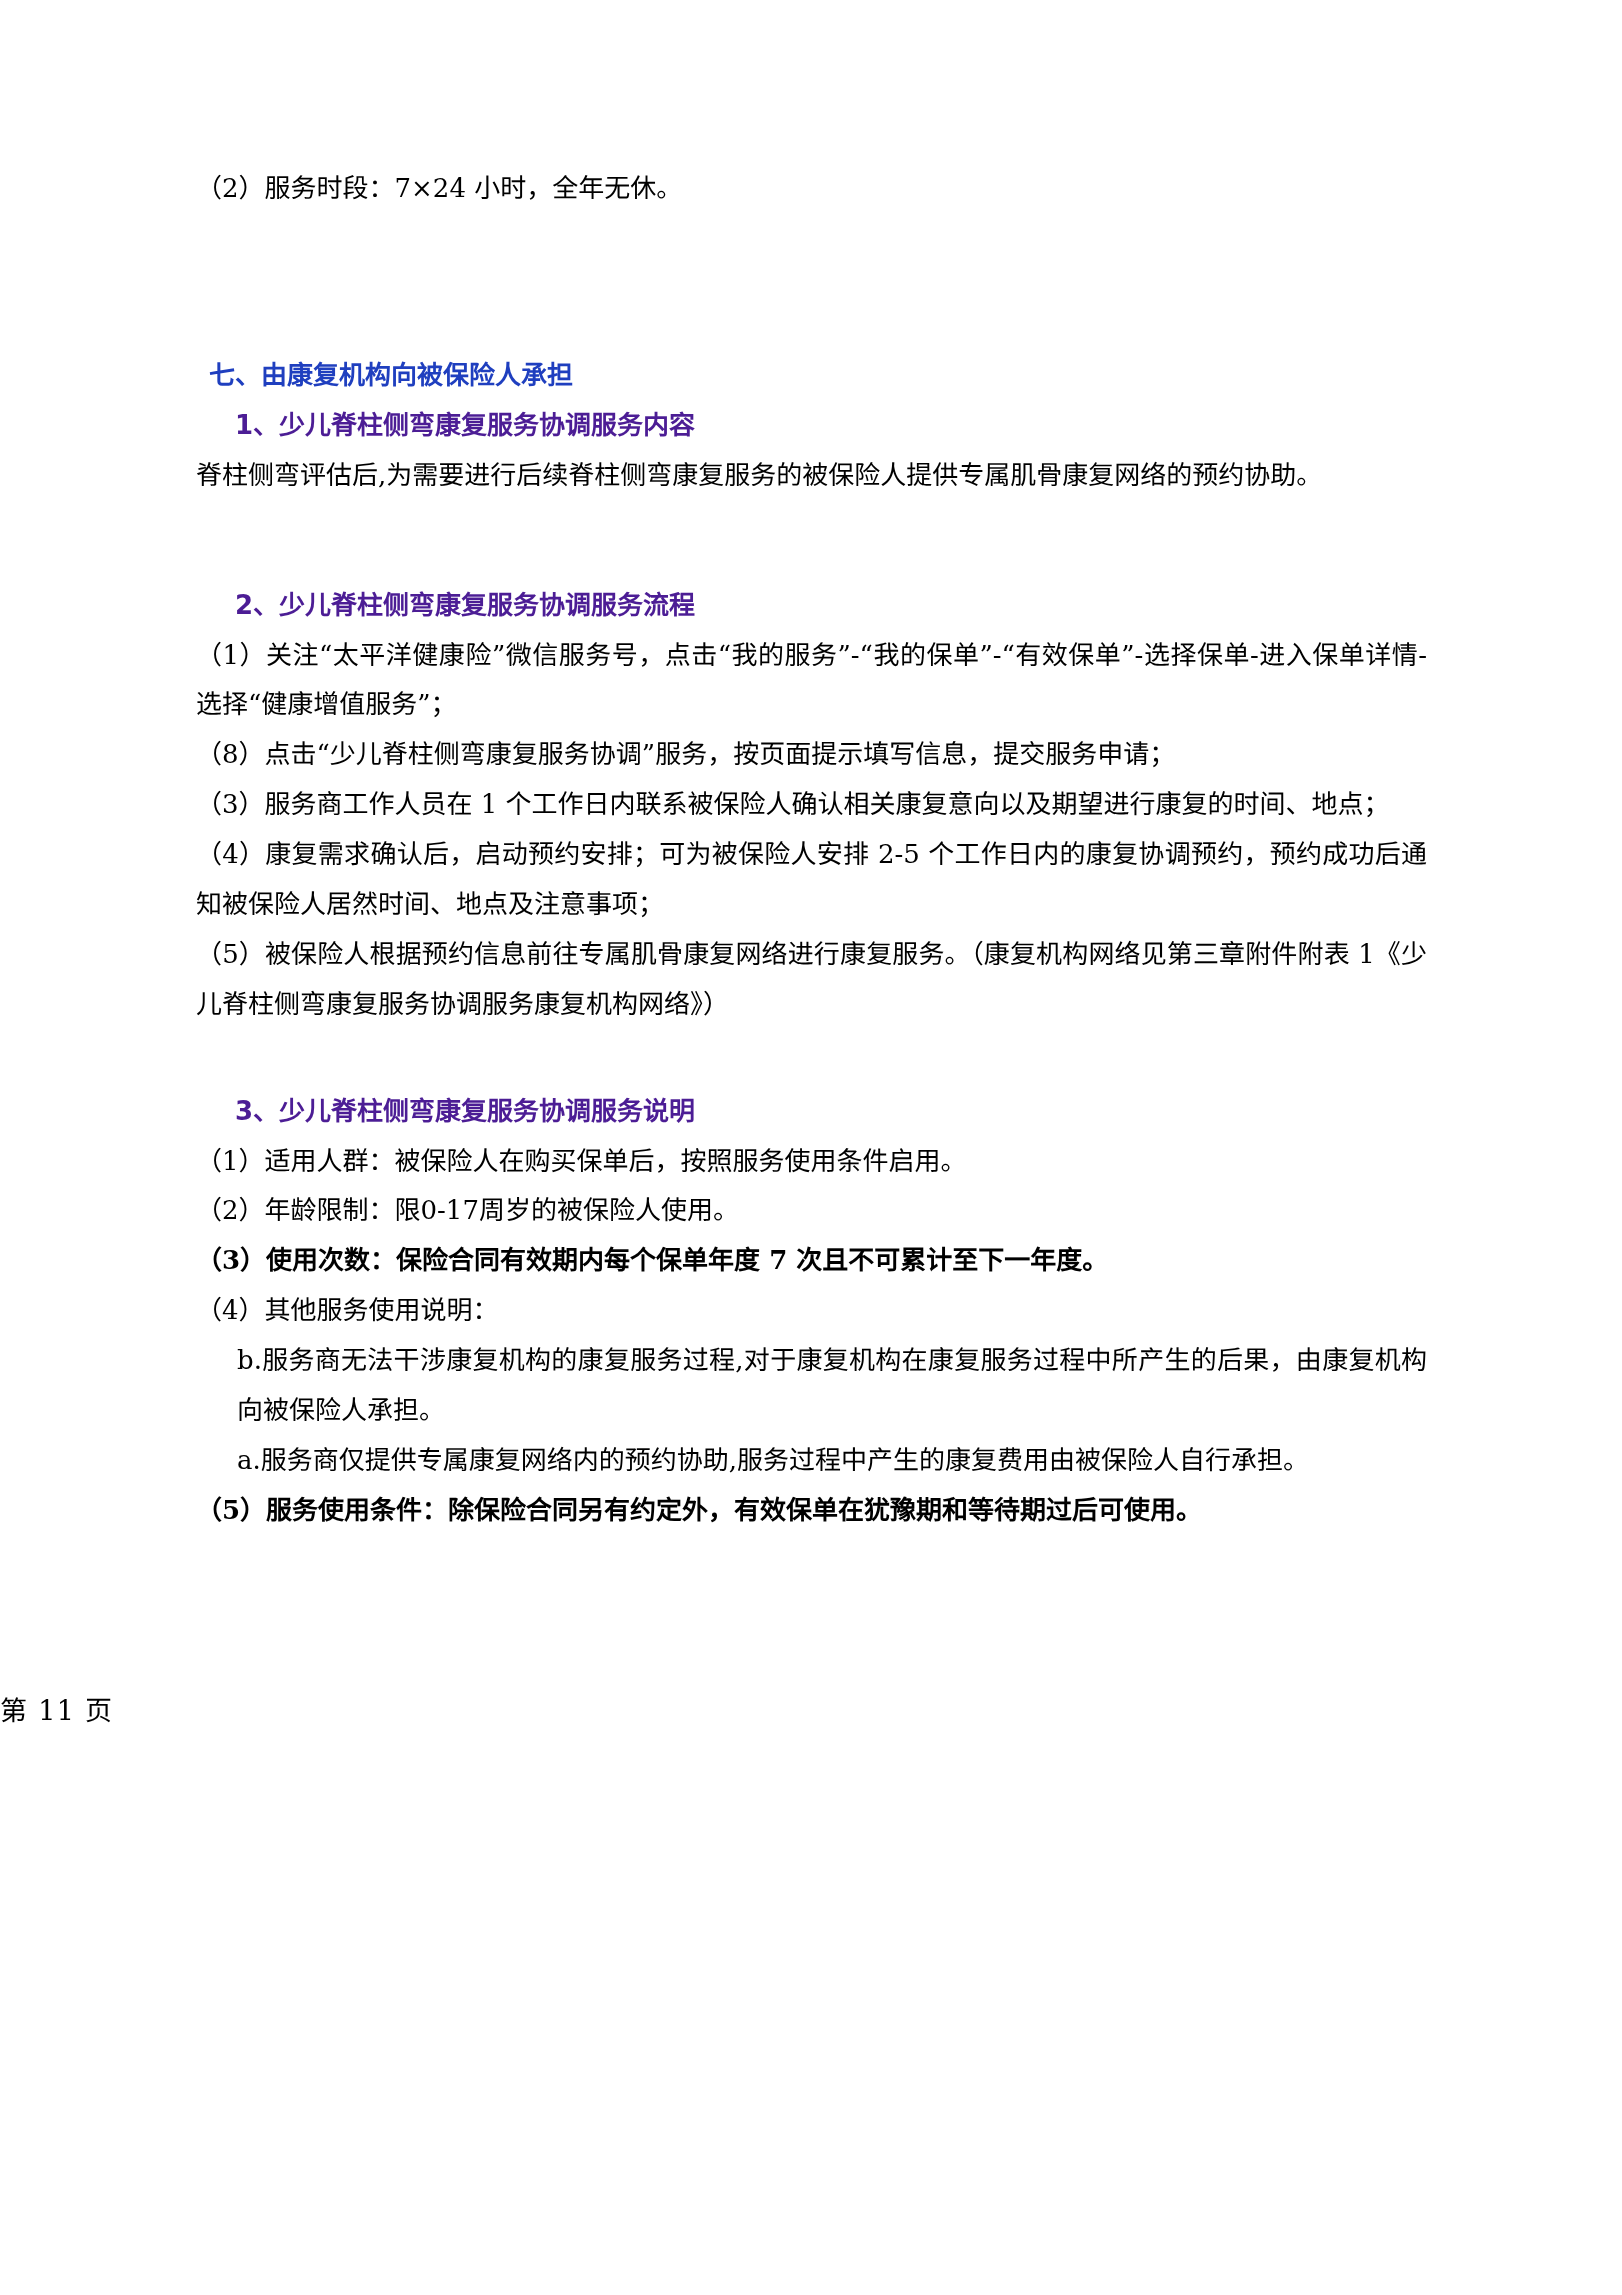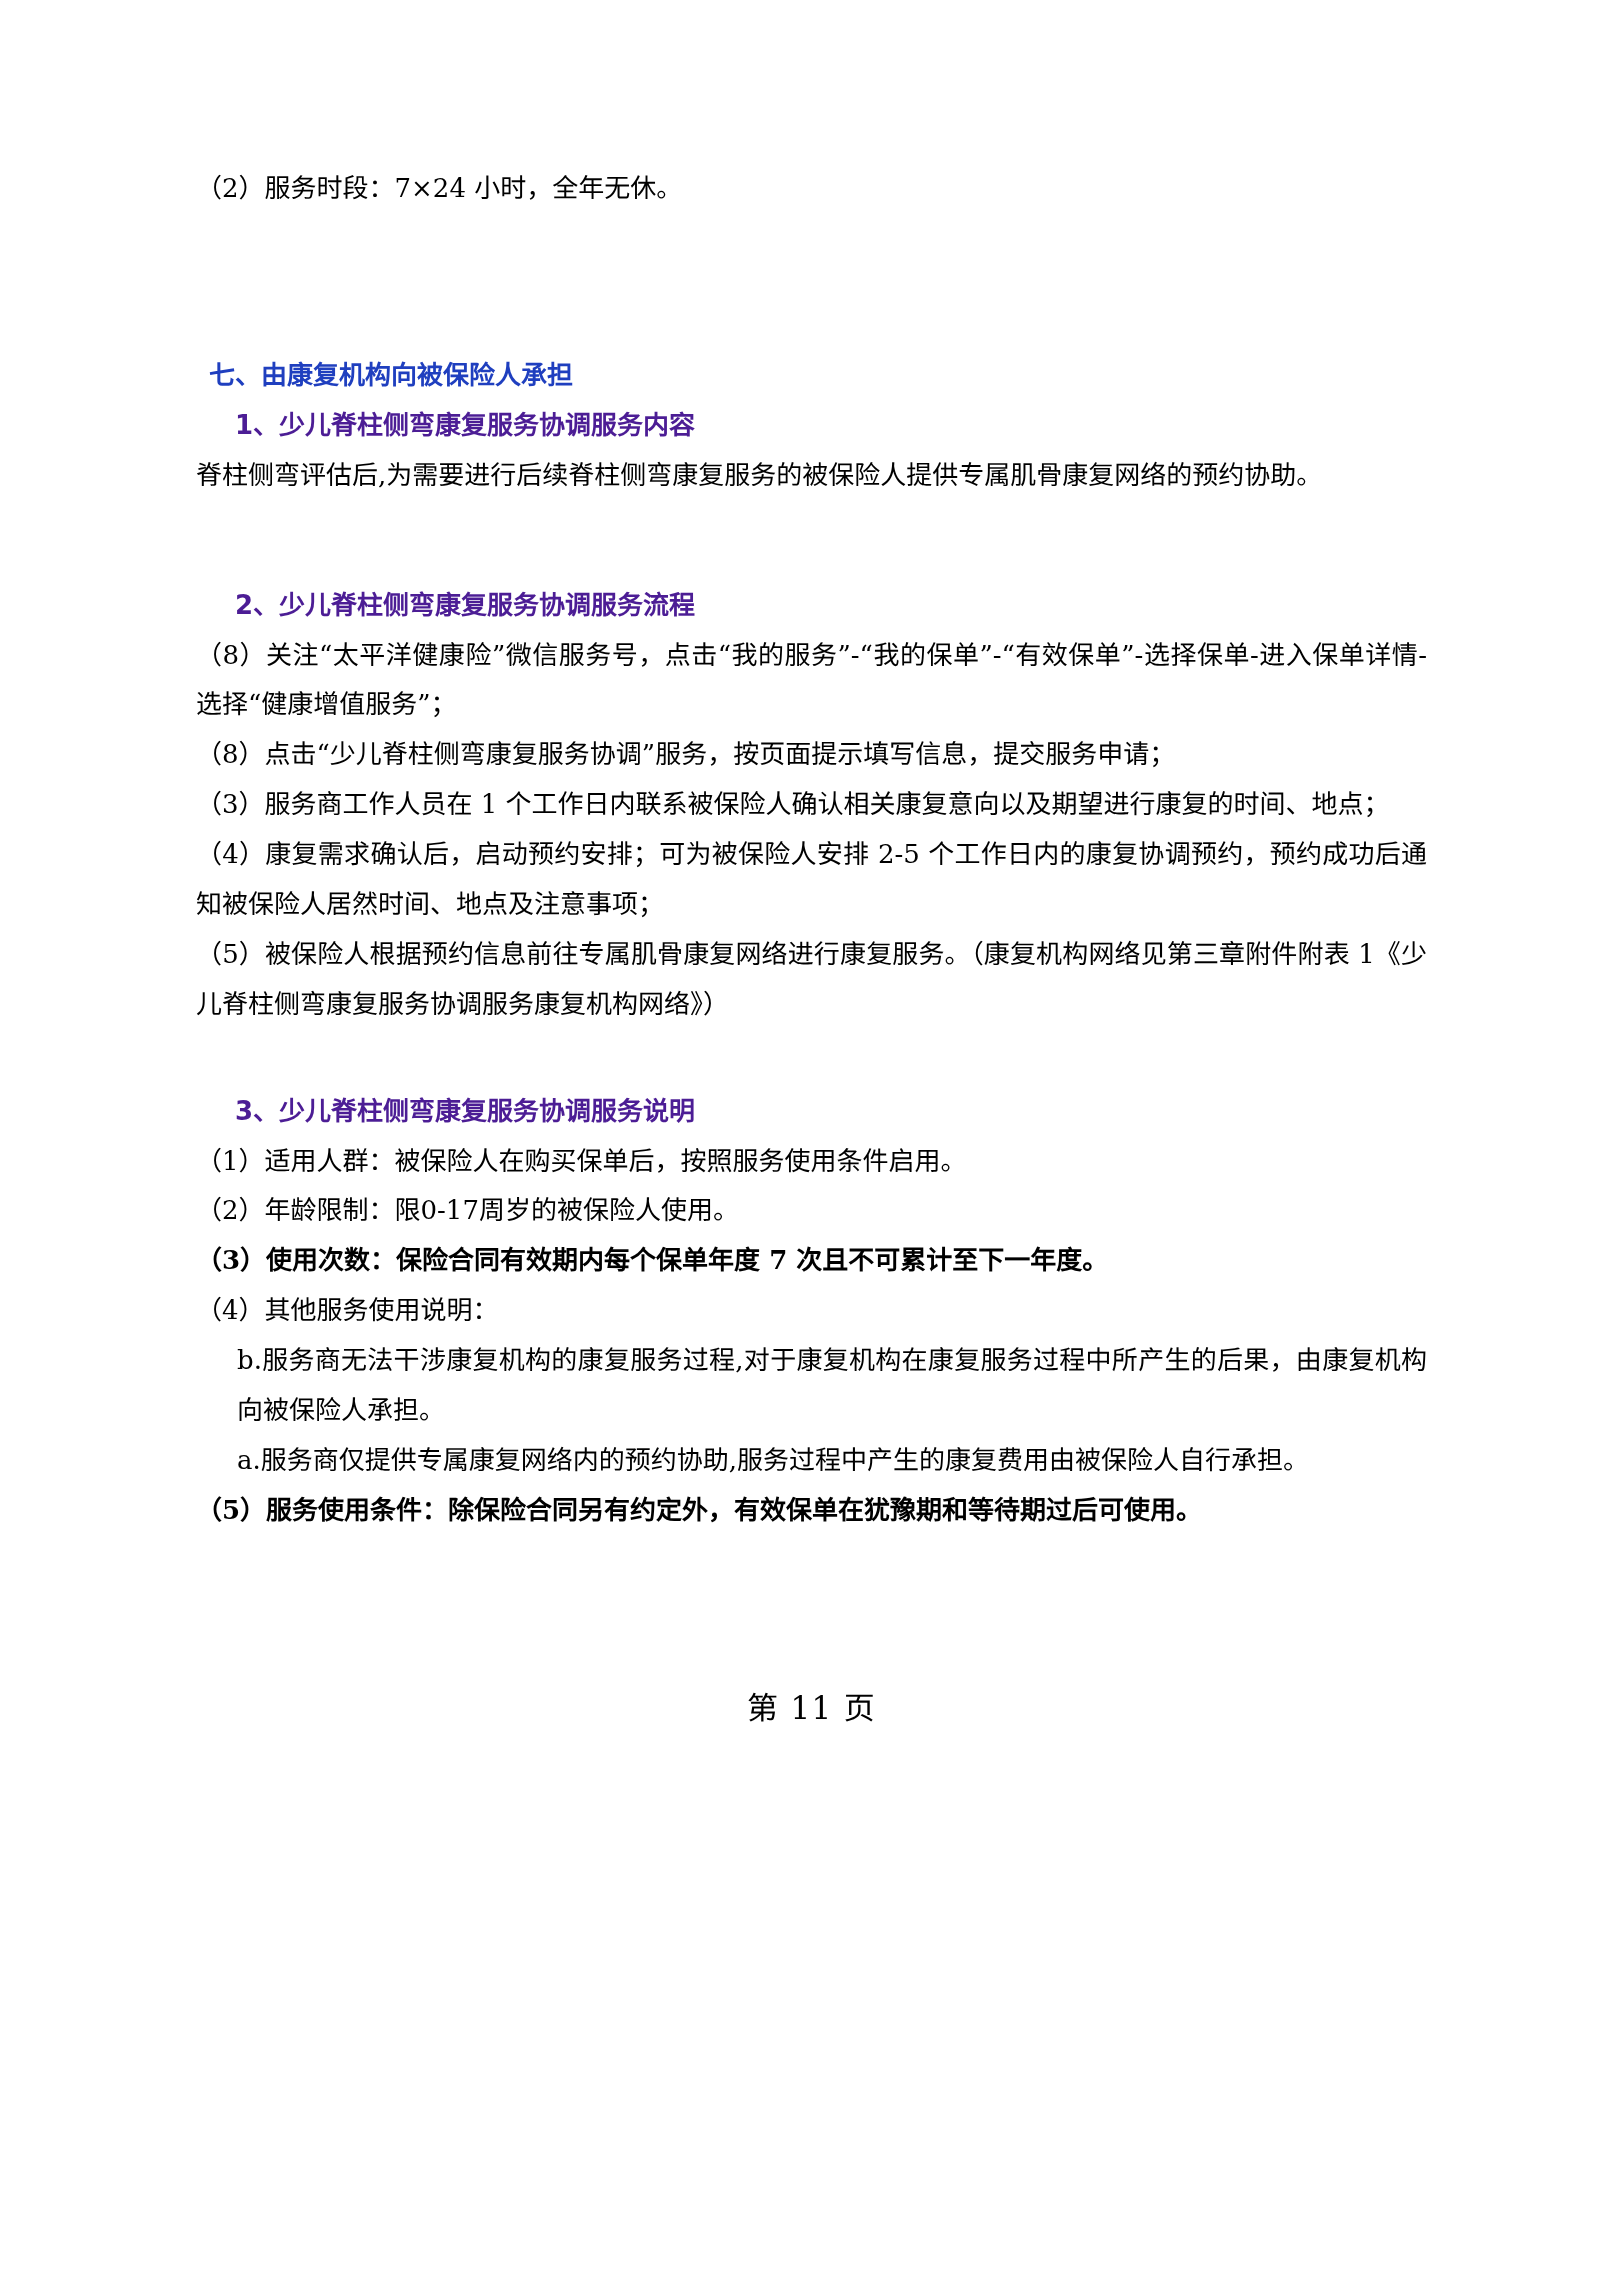--- a/index.html
+++ b/index.html
@@ -55,22 +55,22 @@
     font-weight: bold;
   }
   .sub-item {
     padding-left: 41px;
   }
   .footer {
     position: absolute;
     left: 0;
     right: 0;
     bottom: 73px;
-    text-align: center;
-    font-size: 31px;
+    text-align: left;
+    font-size: 27px;
     font-family: "DejaVu Serif", "Liberation Serif", serif;
     letter-spacing: 1.3px;
   }
 </style>
 </head>
 <body>
 
 <div class="page">
 
   <div class="doc-body">
@@ -82,21 +82,21 @@
     <p class="section-heading">七、由康复机构向被保险人承担</p>
 
     <p class="sub-heading">1、少儿脊柱侧弯康复服务协调服务内容</p>
 
     <p class="para">脊柱侧弯评估后,为需要进行后续脊柱侧弯康复服务的被保险人提供专属肌骨康复网络的预约协助。</p>
 
     <div class="spacer-lg"></div>
 
     <p class="sub-heading">2、少儿脊柱侧弯康复服务协调服务流程</p>
 
-    <p class="para">（8）关注“太平洋健康险”微信服务号，点击“我的服务”-“我的保单”-“有效保单”-选择保单-进入保单详情-选择“健康增值服务”；</p>
+    <p class="para">（1）关注“太平洋健康险”微信服务号，点击“我的服务”-“我的保单”-“有效保单”-选择保单-进入保单详情-选择“健康增值服务”；</p>
     <p class="para">（8）点击“少儿脊柱侧弯康复服务协调”服务，按页面提示填写信息，提交服务申请；</p>
     <p class="para">（3）服务商工作人员在 1 个工作日内联系被保险人确认相关康复意向以及期望进行康复的时间、地点；</p>
     <p class="para">（4）康复需求确认后，启动预约安排；可为被保险人安排 2-5 个工作日内的康复协调预约，预约成功后通知被保险人居然时间、地点及注意事项；</p>
     <p class="para">（5）被保险人根据预约信息前往专属肌骨康复网络进行康复服务。（康复机构网络见第三章附件附表 1《少儿脊柱侧弯康复服务协调服务康复机构网络》）</p>
 
     <div class="spacer-md"></div>
 
     <p class="sub-heading">3、少儿脊柱侧弯康复服务协调服务说明</p>
 
     <p class="para">（1）适用人群：被保险人在购买保单后，按照服务使用条件启用。</p>

